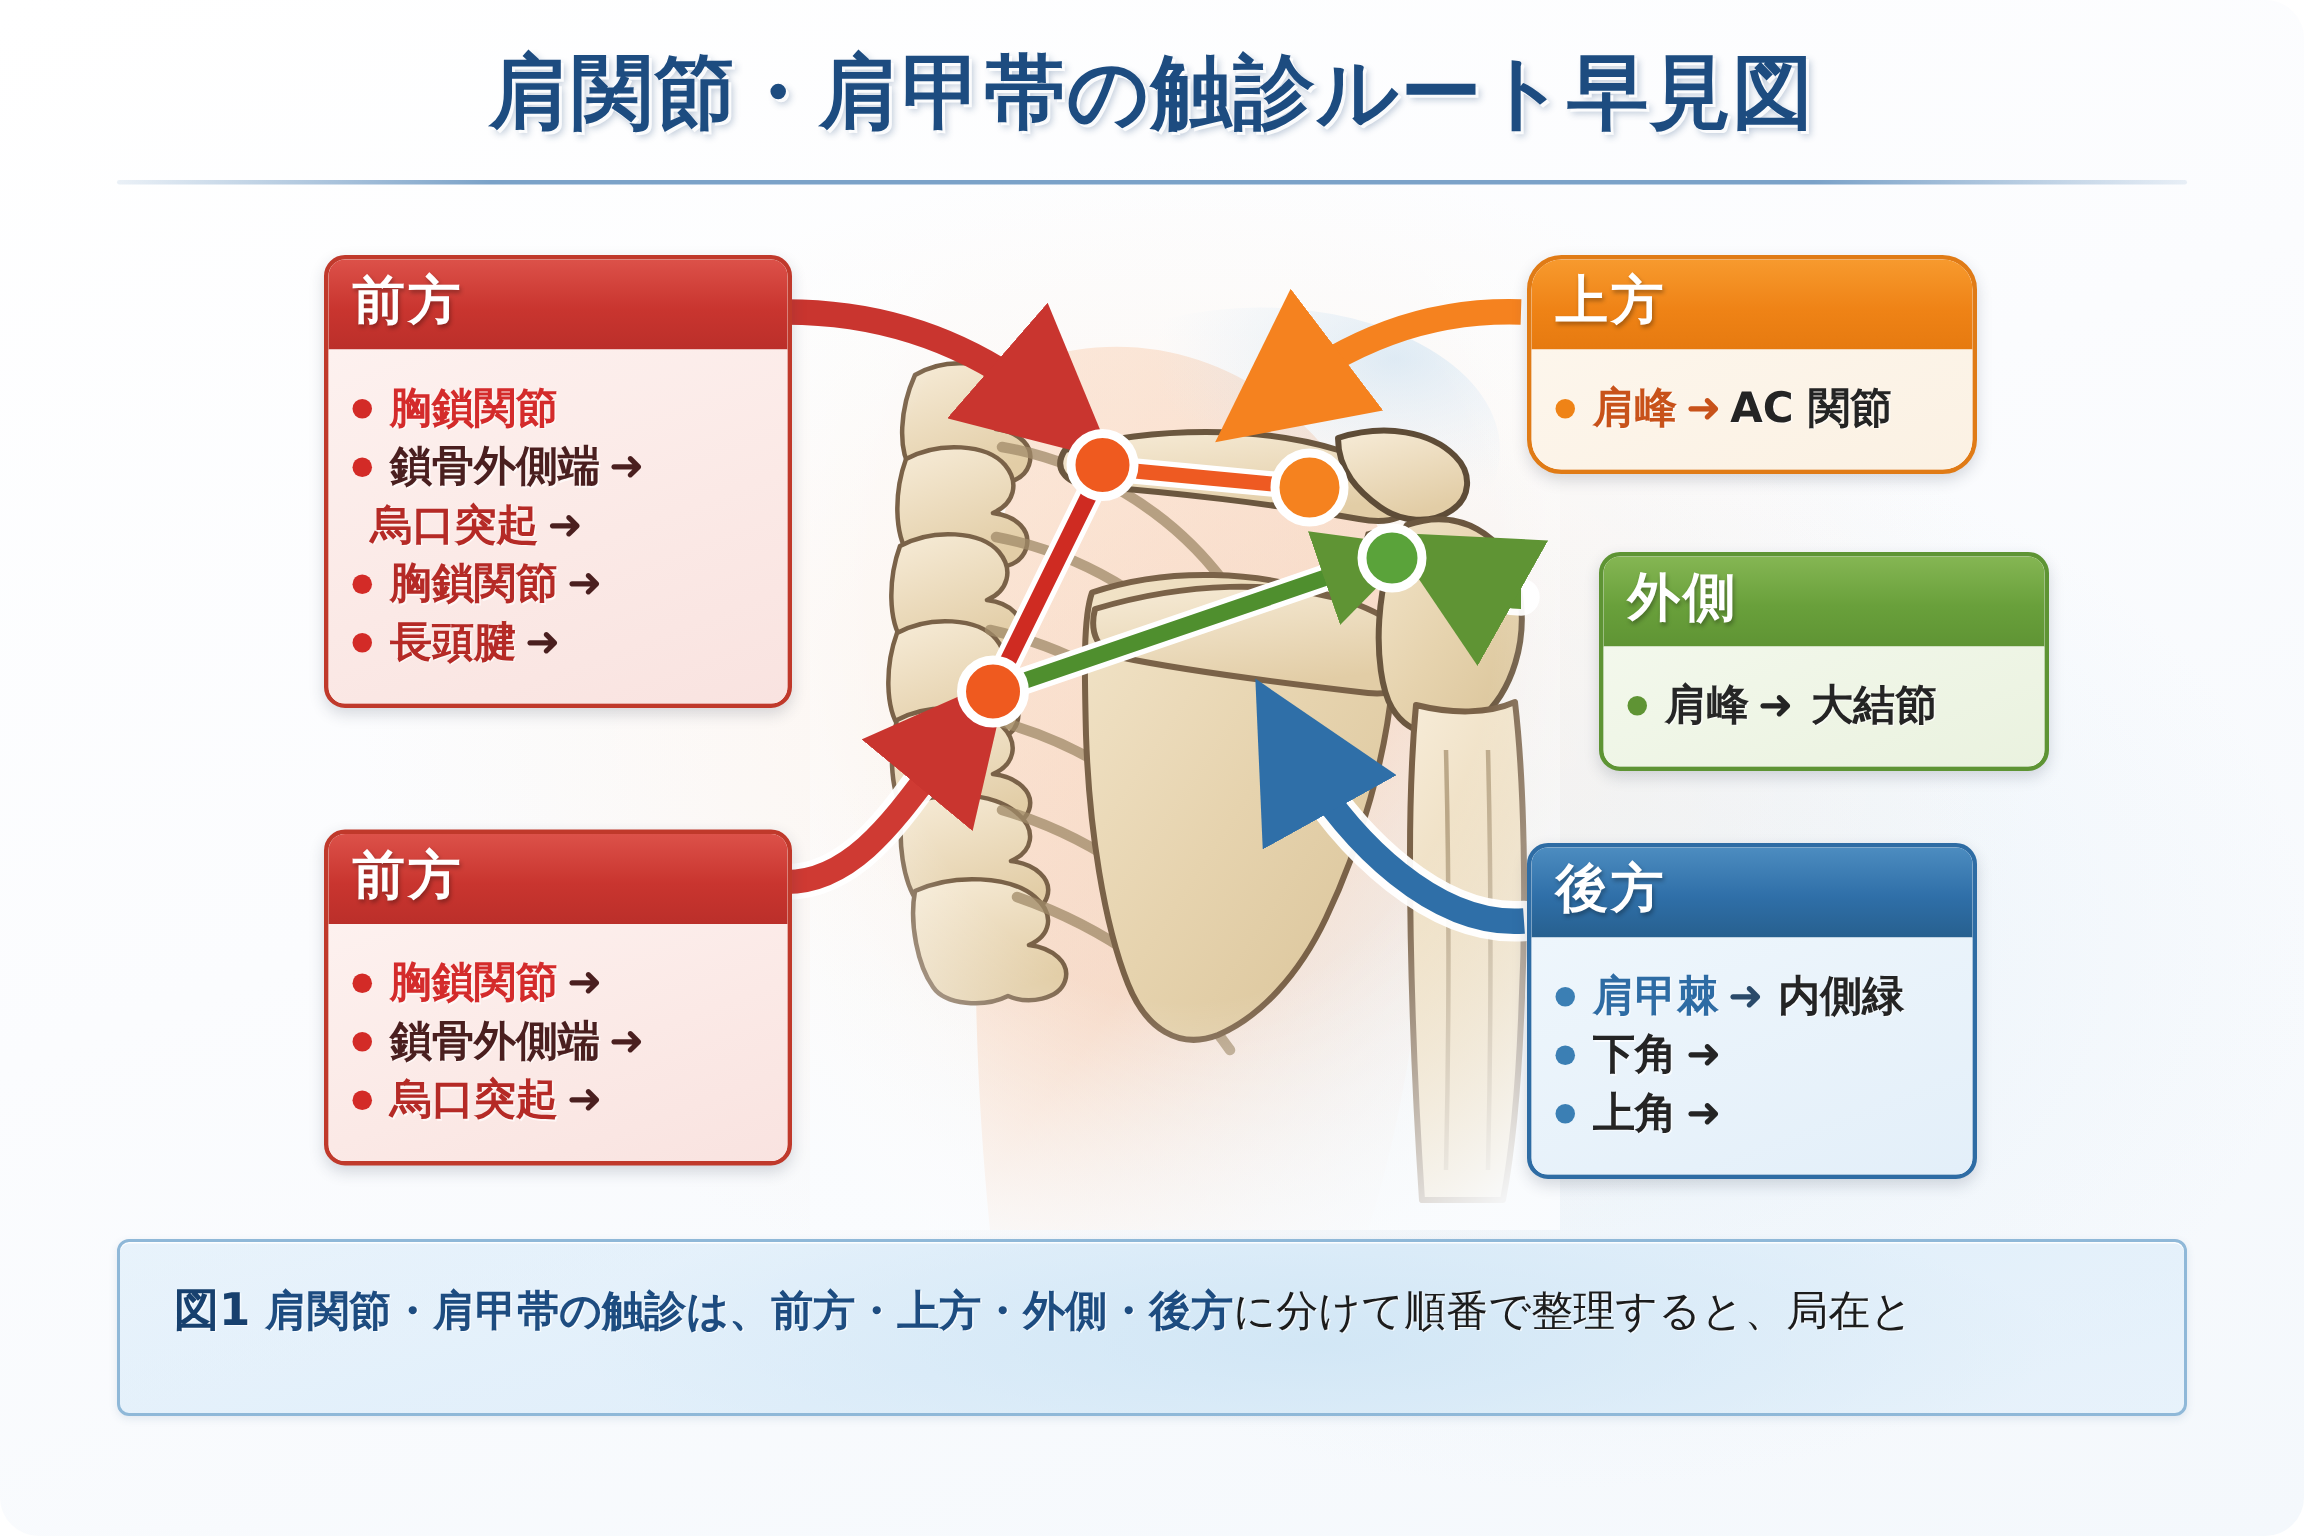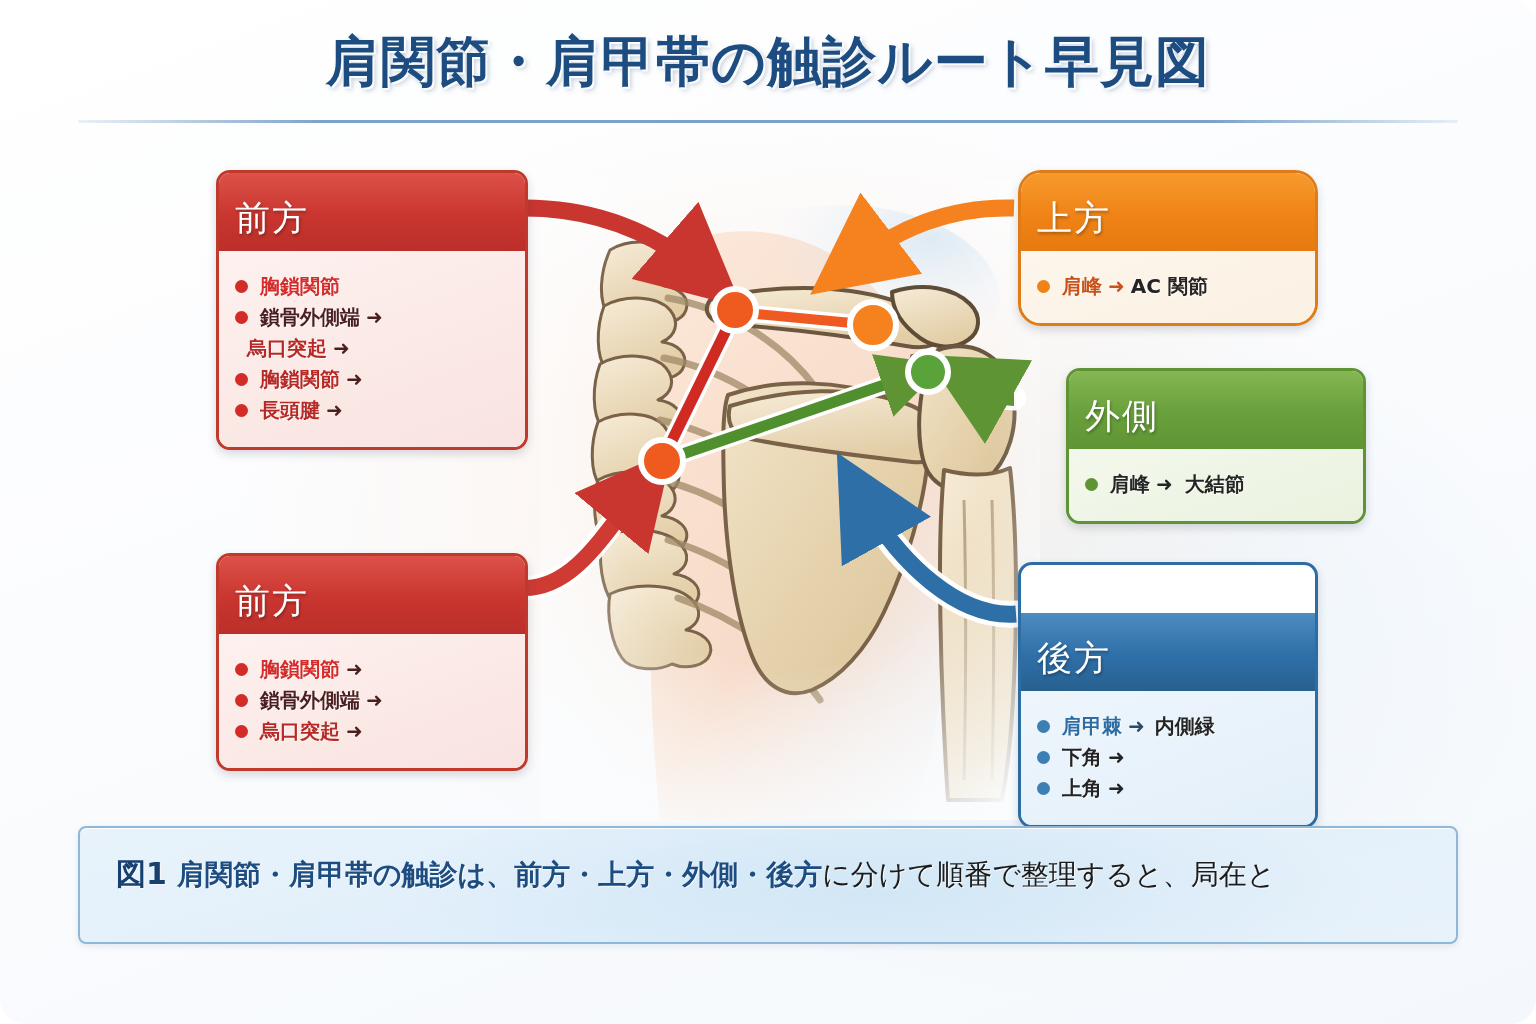--- a/index.html
+++ b/index.html
@@ -51,31 +51,31 @@
   
   .card {
     position:absolute;
     border-radius:14px;
     border:3px solid;
     overflow:hidden;
     box-shadow:0 4px 10px rgba(40,50,70,0.18);
     background:#fff;
   }
   .card-head {
-    padding:22px 16px 9px 16px;
-    font-size:35px; font-weight:normal; color:#ffffff;
+    padding:4px 16px 9px 16px;
+    font-size:35px; font-weight:bold; color:#ffffff;
     letter-spacing:2px;
     text-shadow:1px 2px 3px rgba(0,0,0,0.30);
   }
   .card-body {
     padding:14px 14px 16px 16px;
   }
   .item {
     display:flex; align-items:center;
-    font-size:20px; font-weight:bold;
+    font-size:28px; font-weight:bold;
     line-height:1.0;
     margin:11px 0;
     white-space:nowrap;
   }
   .dot {
     width:13px; height:13px; border-radius:50%;
     flex:0 0 auto; margin-right:12px;
   }
   .item .txt { text-shadow:1px 1px 0 rgba(255,255,255,0.65); }
   .item .arrow { margin:0 6px; font-weight:bold; }
@@ -107,21 +107,20 @@
   }
   .card-green .card-body {
     background:linear-gradient(160deg,#f3f8ec 0%,#eaf2df 100%);
   }
   .card-green .dot { background:#5f9434; }
 
   
   .card-blue { border-color:#2e6ca4; }
   .card-blue .card-head {
     background:linear-gradient(180deg,#4c8cc0 0%,#2f6fa8 55%,#27608f 100%);
-    margin-top:48px;
   }
   .card-blue .card-body {
     background:linear-gradient(160deg,#eef6fc 0%,#e3eff9 100%);
   }
   .card-blue .dot { background:#3b7fb4; }
 
   
   #card-anterior-upper { left:216px; top:170px;  width:312px; }
   #card-anterior-lower { left:216px; top:553px;  width:312px; }
   #card-superior       { left:1018px; top:170px; width:300px; }

